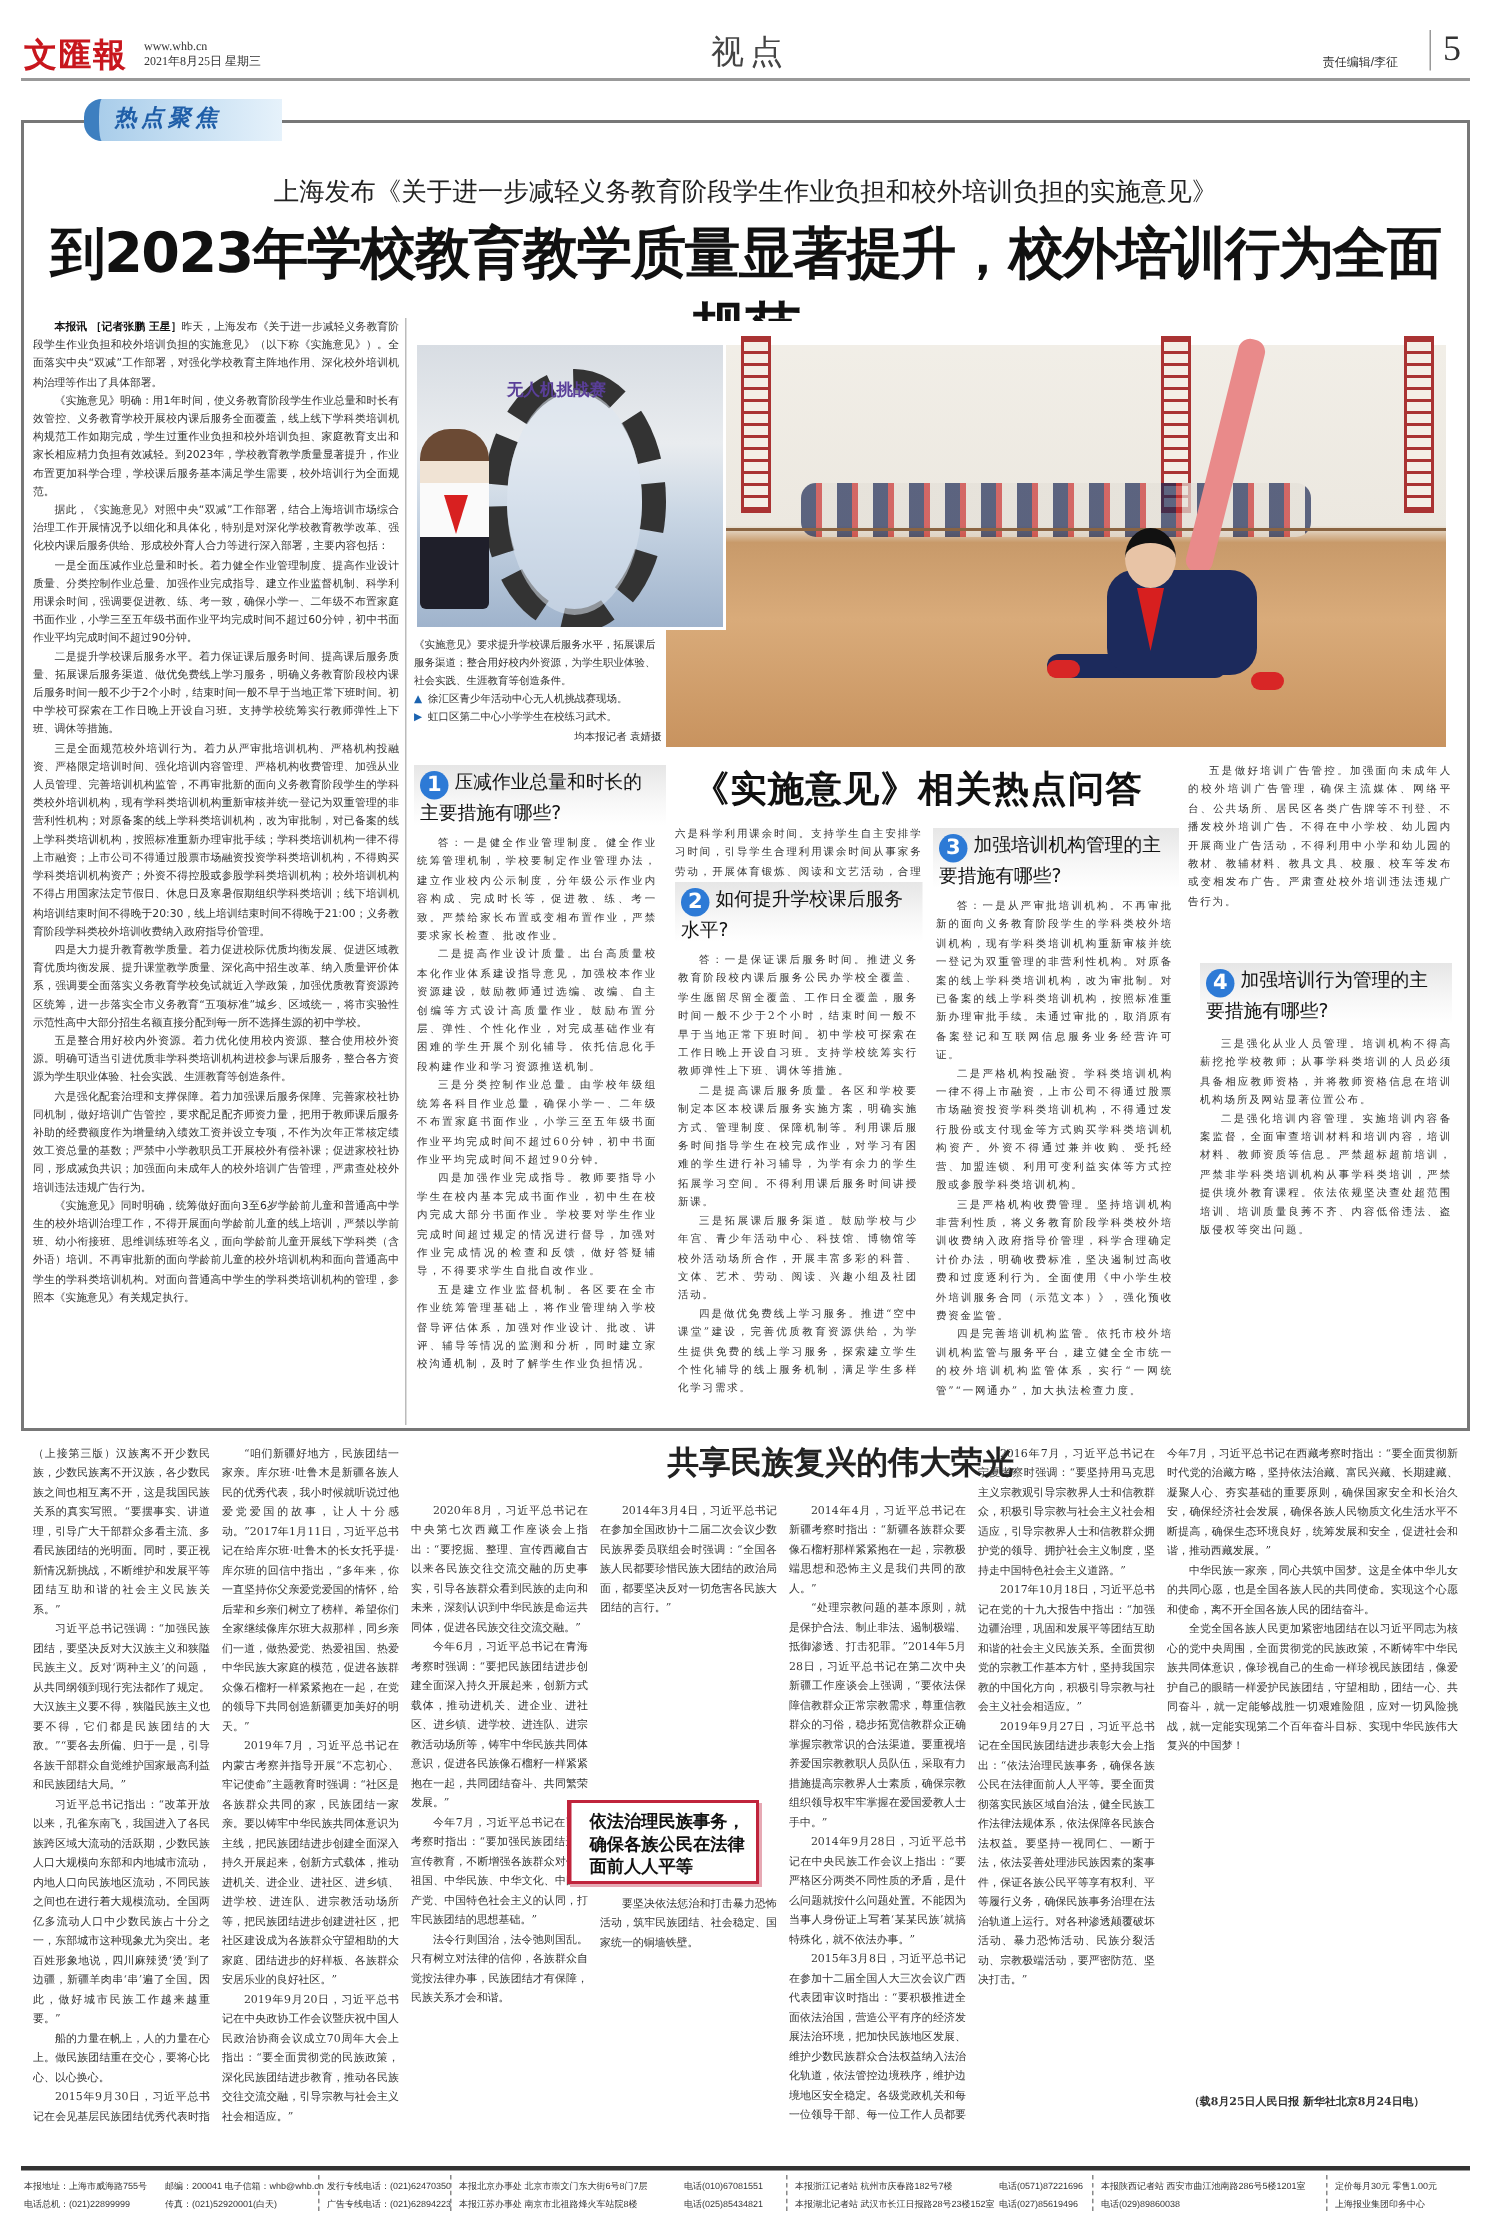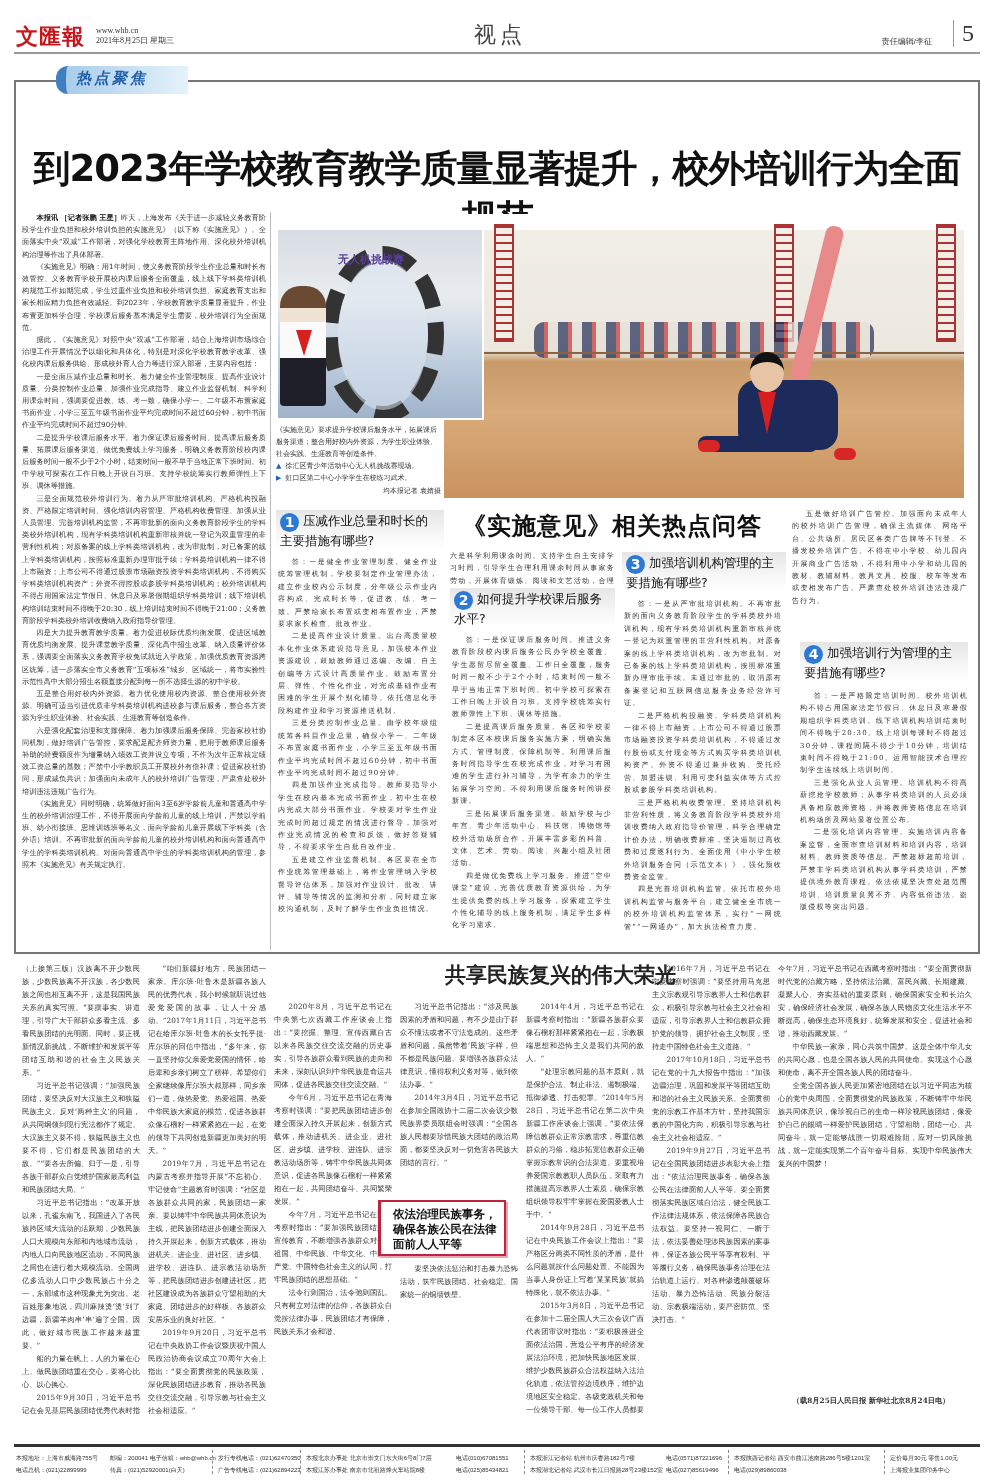--- a/index.html
+++ b/index.html
@@ -77,20 +77,21 @@
     <div>www.whb.cn</div>
     <div>2021年8月25日 星期三</div>
   </div>
   <div class="section-name">视点</div>
   <div class="editor">责任编辑/李征</div>
   <div class="page-no">5</div>
 </div>
 
 <div class="tag">热点聚焦</div>
 <div class="feature">
+  <div class="kicker">上海发布《关于进一步减轻义务教育阶段学生作业负担和校外培训负担的实施意见》</div>
   <div class="headline">到2023年学校教育教学质量显著提升，校外培训行为全面规范</div>
 </div>
 
 <div class="col" style="left:22px; top:212px; width:244px; height:738px;">
   <p class="lead"><b>本报讯</b> <b>［记者张鹏 王星］</b><span>昨天，上海发布《关于进一步减轻义务教育阶段学生作业负担和校外培训负担的实施意见》（以下称《实施意见》）。全面落实中央“双减”工作部署，对强化学校教育主阵地作用、深化校外培训机构治理等作出了具体部署。</span></p>
   <p>《实施意见》明确：用1年时间，使义务教育阶段学生作业总量和时长有效管控、义务教育学校开展校内课后服务全面覆盖，线上线下学科类培训机构规范工作如期完成，学生过重作业负担和校外培训负担、家庭教育支出和家长相应精力负担有效减轻。到2023年，学校教育教学质量显著提升，作业布置更加科学合理，学校课后服务基本满足学生需要，校外培训行为全面规范。</p>
   <p>据此，《实施意见》对照中央“双减”工作部署，结合上海培训市场综合治理工作开展情况予以细化和具体化，特别是对深化学校教育教学改革、强化校内课后服务供给、形成校外育人合力等进行深入部署，主要内容包括：</p>
   <p>一是全面压减作业总量和时长。着力健全作业管理制度、提高作业设计质量、分类控制作业总量、加强作业完成指导、建立作业监督机制、科学利用课余时间，强调要促进教、练、考一致，确保小学一、二年级不布置家庭书面作业，小学三至五年级书面作业平均完成时间不超过60分钟，初中书面作业平均完成时间不超过90分钟。</p>
   <p>二是提升学校课后服务水平。着力保证课后服务时间、提高课后服务质量、拓展课后服务渠道、做优免费线上学习服务，明确义务教育阶段校内课后服务时间一般不少于2个小时，结束时间一般不早于当地正常下班时间。初中学校可探索在工作日晚上开设自习班。支持学校统筹实行教师弹性上下班、调休等措施。</p>
   <p>三是全面规范校外培训行为。着力从严审批培训机构、严格机构投融资、严格限定培训时间、强化培训内容管理、严格机构收费管理、加强从业人员管理、完善培训机构监管，不再审批新的面向义务教育阶段学生的学科类校外培训机构，现有学科类培训机构重新审核并统一登记为双重管理的非营利性机构；对原备案的线上学科类培训机构，改为审批制，对已备案的线上学科类培训机构，按照标准重新办理审批手续；学科类培训机构一律不得上市融资；上市公司不得通过股票市场融资投资学科类培训机构，不得购买学科类培训机构资产；外资不得控股或参股学科类培训机构；校外培训机构不得占用国家法定节假日、休息日及寒暑假期组织学科类培训；线下培训机构培训结束时间不得晚于20:30，线上培训结束时间不得晚于21:00；义务教育阶段学科类校外培训收费纳入政府指导价管理。</p>
@@ -170,21 +171,20 @@
   <p>四是完善培训机构监管。依托市校外培训机构监管与服务平台，建立健全全市统一的校外培训机构监管体系，实行“一网统管”“一网通办”，加大执法检查力度。</p>
 </div>
 
 <div class="qcol" style="left:792px; top:508px; width:176px; height:128px;">
   <p>五是做好培训广告管控。加强面向未成年人的校外培训广告管理，确保主流媒体、网络平台、公共场所、居民区各类广告牌等不刊登、不播发校外培训广告。不得在中小学校、幼儿园内开展商业广告活动，不得利用中小学和幼儿园的教材、教辅材料、教具文具、校服、校车等发布或变相发布广告。严肃查处校外培训违法违规广告行为。</p>
 </div>
 <div class="qhead" style="left:800px; top:642px; width:168px; height:40px;">
   <span class="qnum">4</span><span>加强培训行为管理的主要措施有哪些?</span>
 </div>
 <div class="qcol" style="left:800px; top:690px; width:168px; height:260px;">
-  <p>答：一是严格限定培训时间。校外培训机构不得占用国家法定节假日、休息日及寒暑假期组织学科类培训。线下培训机构培训结束时间不得晚于20:30。线上培训每课时不得超过30分钟，课程间隔不得少于10分钟，培训结束时间不得晚于21:00。运用智能技术合理控制学生连续线上培训时间。</p>
   <p>三是强化从业人员管理。培训机构不得高薪挖抢学校教师；从事学科类培训的人员必须具备相应教师资格，并将教师资格信息在培训机构场所及网站显著位置公布。</p>
   <p>二是强化培训内容管理。实施培训内容备案监督，全面审查培训材料和培训内容，培训材料、教师资质等信息。严禁超标超前培训，严禁非学科类培训机构从事学科类培训，严禁提供境外教育课程。依法依规坚决查处超范围培训、培训质量良莠不齐、内容低俗违法、盗版侵权等突出问题。</p>
 </div>
 
 <div class="lower-title">共享民族复兴的伟大荣光</div>
 
 <div class="lcol" style="left:22px; top:962px; width:118px; height:456px;">
   <p style="text-indent:0">（上接第三版）汉族离不开少数民族，少数民族离不开汉族，各少数民族之间也相互离不开，这是我国民族关系的真实写照。“要摆事实、讲道理，引导广大干部群众多看主流、多看民族团结的光明面。同时，要正视新情况新挑战，不断维护和发展平等团结互助和谐的社会主义民族关系。”</p>
   <p>习近平总书记强调：“加强民族团结，要坚决反对大汉族主义和狭隘民族主义。反对‘两种主义’的问题，从共同纲领到现行宪法都作了规定。大汉族主义要不得，狭隘民族主义也要不得，它们都是民族团结的大敌。”“要各去所偏、归于一是，引导各族干部群众自觉维护国家最高利益和民族团结大局。”</p>
   <p>习近平总书记指出：“改革开放以来，孔雀东南飞，我国进入了各民族跨区域大流动的活跃期，少数民族人口大规模向东部和内地城市流动，内地人口向民族地区流动，不同民族之间也在进行着大规模流动。全国两亿多流动人口中少数民族占十分之一，东部城市这种现象尤为突出。老百姓形象地说，四川麻辣烫‘烫’到了边疆，新疆羊肉串‘串’遍了全国。因此，做好城市民族工作越来越重要。”</p>
@@ -198,21 +198,20 @@
   <p>2019年9月20日，习近平总书记在中央政协工作会议暨庆祝中国人民政治协商会议成立70周年大会上指出：“要全面贯彻党的民族政策，深化民族团结进步教育，推动各民族交往交流交融，引导宗教与社会主义社会相适应。”</p>
   <p>2019年9月27日，习近平总书记在全国民族团结进步表彰大会上指出：“高举中华民族大团结的旗帜，促进各民族交往交流交融。70年来我们取得最大的成就，就是在各民族中形成了中华民族是一家的意识，各族人民共同建设、共同发展、共同享有美好生活。”</p>
 </div>
 <div class="lcol" style="left:274px; top:1000px; width:118px; height:418px;">
   <p>2020年8月，习近平总书记在中央第七次西藏工作座谈会上指出：“要挖掘、整理、宣传西藏自古以来各民族交往交流交融的历史事实，引导各族群众看到民族的走向和未来，深刻认识到中华民族是命运共同体，促进各民族交往交流交融。”</p>
   <p>今年6月，习近平总书记在青海考察时强调：“要把民族团结进步创建全面深入持久开展起来，创新方式载体，推动进机关、进企业、进社区、进乡镇、进学校、进连队、进宗教活动场所等，铸牢中华民族共同体意识，促进各民族像石榴籽一样紧紧抱在一起，共同团结奋斗、共同繁荣发展。”</p>
   <p>今年7月，习近平总书记在西藏考察时指出：“要加强民族团结进步宣传教育，不断增强各族群众对伟大祖国、中华民族、中华文化、中国共产党、中国特色社会主义的认同，打牢民族团结的思想基础。”</p>
   <p>法令行则国治，法令弛则国乱。只有树立对法律的信仰，各族群众自觉按法律办事，民族团结才有保障，民族关系才会和谐。</p>
 </div>
 <div class="lcol" style="left:400px; top:1000px; width:118px; height:196px;">
-  <p>习近平总书记指出：“涉及民族因素的矛盾和问题，有不少是由于群众不懂法或者不守法造成的。这些矛盾和问题，虽然带着‘民族’字样，但不都是民族问题。要增强各族群众法律意识，懂得权利义务对等，做到依法办事。”</p>
   <p>2014年3月4日，习近平总书记在参加全国政协十二届二次会议少数民族界委员联组会时强调：“全国各族人民都要珍惜民族大团结的政治局面，都要坚决反对一切危害各民族大团结的言行。”</p>
 </div>
 <div class="pullquote">依法治理民族事务，确保各族公民在法律面前人人平等</div>
 <div class="lcol" style="left:400px; top:1262px; width:118px; height:156px;">
   <p>要坚决依法惩治和打击暴力恐怖活动，筑牢民族团结、社会稳定、国家统一的铜墙铁壁。</p>
 </div>
 <div class="lcol" style="left:526px; top:1000px; width:118px; height:418px;">
   <p>2014年4月，习近平总书记在新疆考察时指出：“新疆各族群众要像石榴籽那样紧紧抱在一起，宗教极端思想和恐怖主义是我们共同的敌人。”</p>
   <p>“处理宗教问题的基本原则，就是保护合法、制止非法、遏制极端、抵御渗透、打击犯罪。”2014年5月28日，习近平总书记在第二次中央新疆工作座谈会上强调，“要依法保障信教群众正常宗教需求，尊重信教群众的习俗，稳步拓宽信教群众正确掌握宗教常识的合法渠道。要重视培养爱国宗教教职人员队伍，采取有力措施提高宗教界人士素质，确保宗教组织领导权牢牢掌握在爱国爱教人士手中。”</p>
   <p>2014年9月28日，习近平总书记在中央民族工作会议上指出：“要严格区分两类不同性质的矛盾，是什么问题就按什么问题处置。不能因为当事人身份证上写着‘某某民族’就搞特殊化，就不依法办事。”</p>

